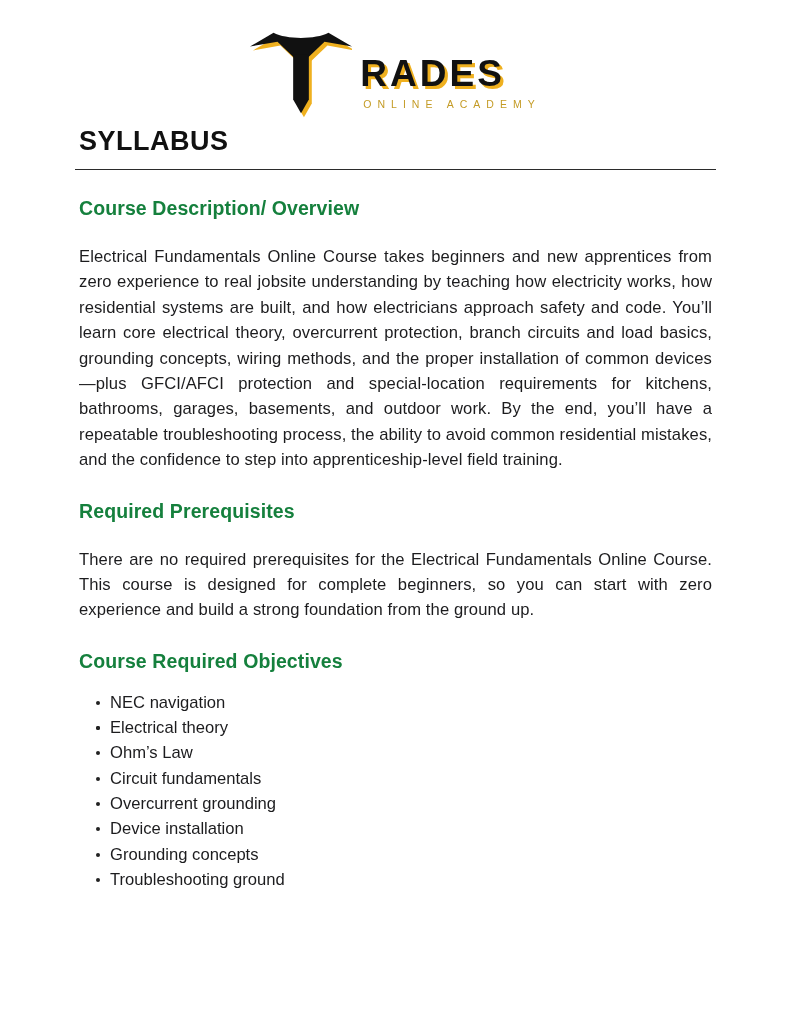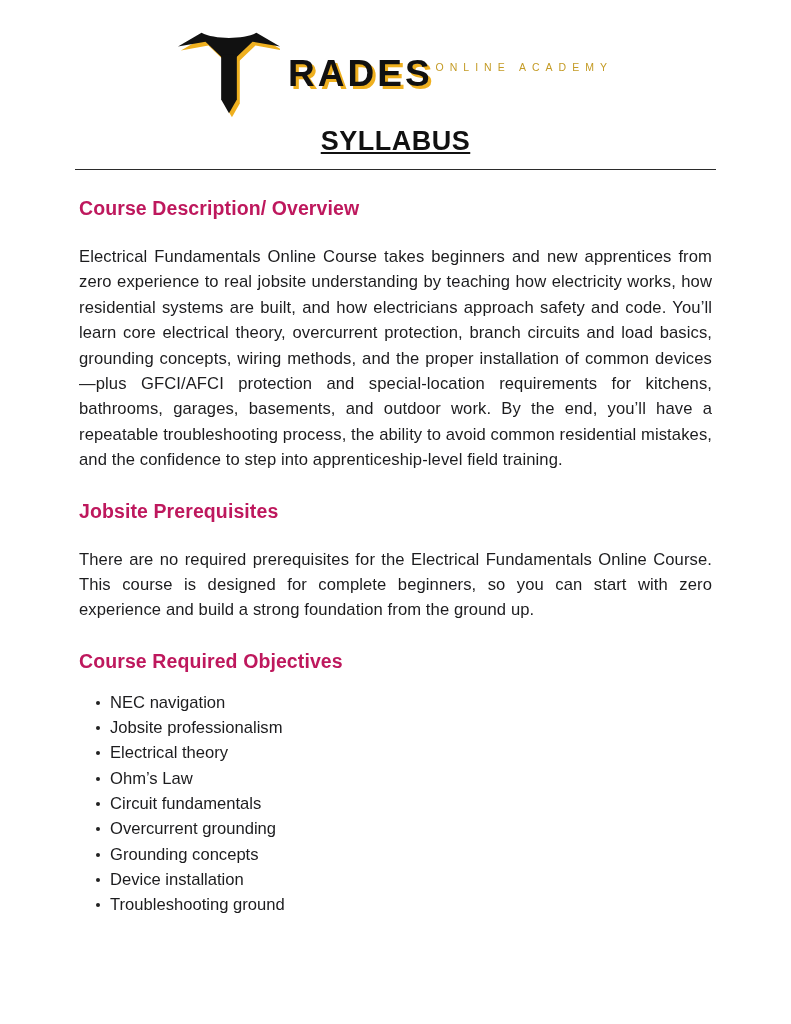--- a/index.html
+++ b/index.html
@@ -34,21 +34,21 @@
     display: flex;
     align-items: flex-start;
   }
   .emblem { display: block; width: 102px; height: 92px; flex: 0 0 auto; }
   .emblem-gold { fill: var(--gold); }
   .emblem-black { fill: var(--ink); }
   .logo-text {
     padding-top: 27px;
     margin-left: 8px;
     display: flex;
-    flex-direction: row;
+    flex-direction: column;
   }
   .wordmark {
     font-size: 37px;
     line-height: 1;
     font-weight: 900;
     letter-spacing: 3px;
     color: var(--ink);
     text-shadow: 3px 3px 0 var(--gold);
     font-family: "Liberation Sans", "DejaVu Sans", sans-serif;
   }
@@ -56,40 +56,39 @@
     margin-top: 6px;
     font-size: 10.5px;
     font-weight: 400;
     letter-spacing: 6px;
     color: var(--tagline_gold);
     padding-left: 3px;
   }
 
   
   .doc-title {
-    text-align: center;
+    text-align: left;
     font-size: 27px;
     font-weight: 800;
     letter-spacing: 0.5px;
     color: var(--ink);
     margin-top: 6px;
     margin-bottom: 12px;
-    text-decoration: underline;
   }
   .title-rule {
     border: none;
     border-top: 1.6px solid #2b2b2b;
     margin: 0 -4px 0 -4px;
   }
 
   
   .section-heading {
     font-size: 19.5px;
     font-weight: 700;
-    color: #be185d;
+    color: #15803d;
     margin-top: 27px;
     margin-bottom: 17px;
     letter-spacing: 0.1px;
   }
   .section-body {
     font-size: 16.6px;
     line-height: 25.4px;
     text-align: justify;
     color: var(--body_ink);
     letter-spacing: 0.1px;
@@ -142,37 +141,36 @@
 
   <h1 class="doc-title">SYLLABUS</h1>
   <hr class="title-rule">
 
   <div class="section">
     <h2 class="section-heading">Course Description/ Overview</h2>
     <p class="section-body">Electrical Fundamentals Online Course takes beginners and new apprentices from zero experience to real jobsite understanding by teaching how electricity works, how residential systems are built, and how electricians approach safety and code. You’ll learn core electrical theory, overcurrent protection, branch circuits and load basics, grounding concepts, wiring methods, and the proper installation of common devices—plus GFCI/AFCI protection and special-location requirements for kitchens, bathrooms, garages, basements, and outdoor work. By the end, you’ll have a repeatable troubleshooting process, the ability to avoid common residential mistakes, and the confidence to step into apprenticeship-level field training.</p>
   </div>
 
   <div class="section">
-    <h2 class="section-heading">Jobsite Prerequisites</h2>
+    <h2 class="section-heading">Required Prerequisites</h2>
     <p class="section-body">There are no required prerequisites for the Electrical Fundamentals Online Course. This course is designed for complete beginners, so you can start with zero experience and build a strong foundation from the ground up.</p>
   </div>
 
   <div class="section">
     <h2 class="section-heading">Course Required Objectives</h2>
     <ul class="objectives-list">
 
 
         <li class="objective-item">
           <span class="bullet-dot"></span>
           <span>NEC navigation</span>
         </li>
 
         <li class="objective-item">
           <span class="bullet-dot"></span>
-          <span>Jobsite professionalism</span>
         </li>
 
         <li class="objective-item">
           <span class="bullet-dot"></span>
           <span>Electrical theory</span>
         </li>
 
         <li class="objective-item">
           <span class="bullet-dot"></span>
           <span>Ohm’s Law</span>
@@ -183,28 +181,28 @@
           <span>Circuit fundamentals</span>
         </li>
 
         <li class="objective-item">
           <span class="bullet-dot"></span>
           <span>Overcurrent grounding</span>
         </li>
 
         <li class="objective-item">
           <span class="bullet-dot"></span>
+          <span>Device installation</span>
+        </li>
+
+        <li class="objective-item">
+          <span class="bullet-dot"></span>
           <span>Grounding concepts</span>
         </li>
 
         <li class="objective-item">
           <span class="bullet-dot"></span>
-          <span>Device installation</span>
-        </li>
-
-        <li class="objective-item">
-          <span class="bullet-dot"></span>
           <span>Troubleshooting ground</span>
         </li>
       </ul>
   </div>
 
 </div>
 
 </body></html>

